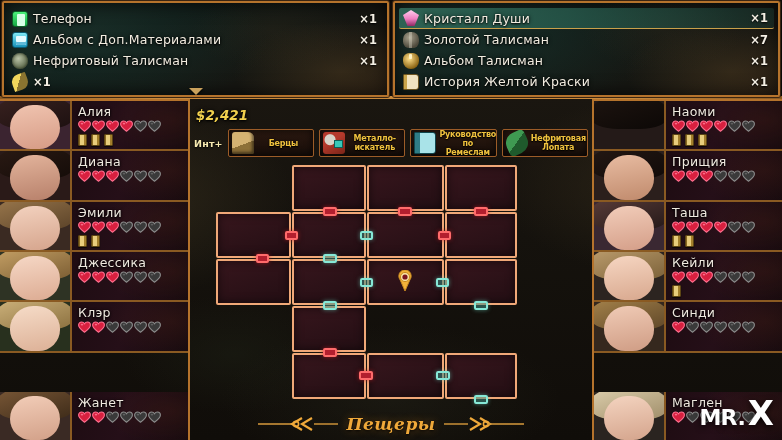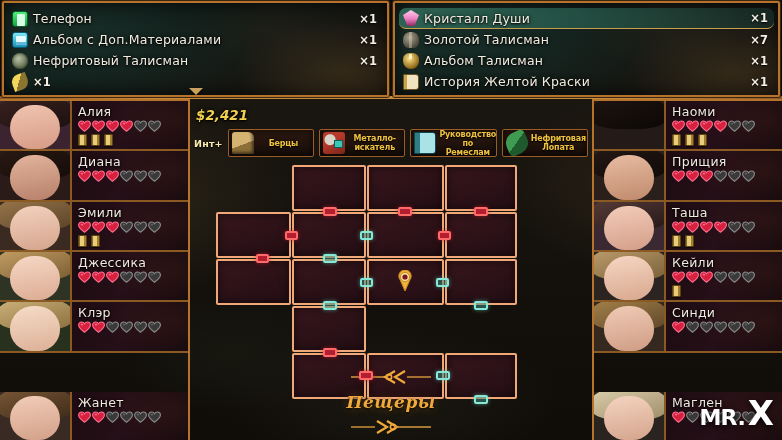--- a/index.html
+++ b/index.html
@@ -68,21 +68,21 @@
   .inv-row {
     position: relative;
     display: flex; align-items: center;
     height: 21px;
     padding: 0 6px 0 4px;
     z-index: 2;
   }
   .inv-row.selected {
     background: linear-gradient(90deg, rgba(48,104,88,.92) 0%, rgba(40,92,78,.8) 45%, rgba(28,62,54,.45) 100%);
     border-bottom: 1px solid #c9a04a;
-    border-radius: 7px;
+    border-radius: 2px;
   }
   .inv-ico { width: 16px; height: 16px; margin-right: 5px; flex: 0 0 16px; position: relative; }
   .inv-name {
     flex: 1 1 auto;
     color: #f2ece0;
     font-size: 12.5px;
     font-family: "DejaVu Sans", sans-serif;
     letter-spacing: .2px;
     white-space: nowrap;
     text-shadow: 0 1px 2px #000, 0 0 4px rgba(0,0,0,.9);
@@ -256,21 +256,21 @@
     background: rgba(60,140,130,.55);
     border: 2px solid #86e8d6;
     box-shadow: 0 0 4px rgba(120,230,210,.5);
   }
   .pin {
     position: absolute; z-index: 6;
     width: 16px; height: 22px;
   }
   .map-title {
     position: absolute; left: 0; right: 0; bottom: 6px;
-    display: flex; align-items: center; justify-content: center; gap: 8px; flex-direction: column;
+    display: flex; align-items: center; justify-content: center; gap: 8px;
   }
   .map-title-text {
     color: #f0a93a; font-size: 17px;
     font-family: "DejaVu Serif", serif;
     font-style: italic; font-weight: bold;
     text-shadow: 0 1px 3px #000, 0 0 8px rgba(240,150,40,.4);
     letter-spacing: .5px;
   }
   .ornament { width: 80px; height: 14px; }
 

